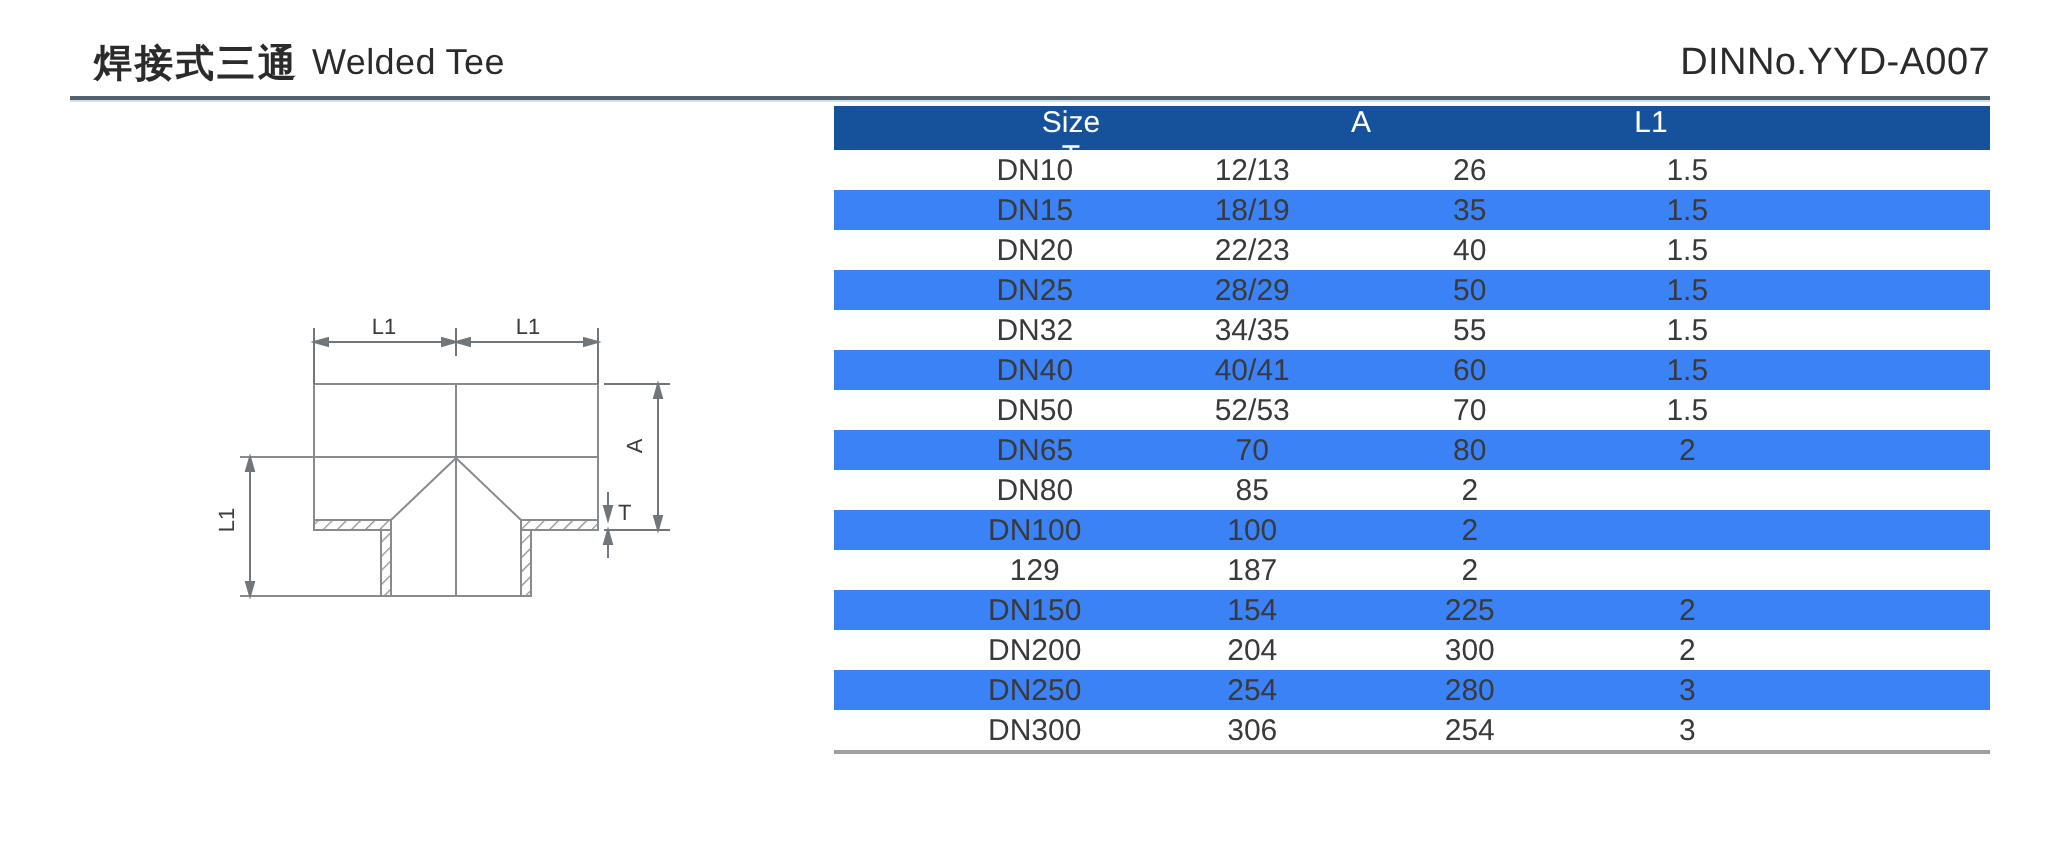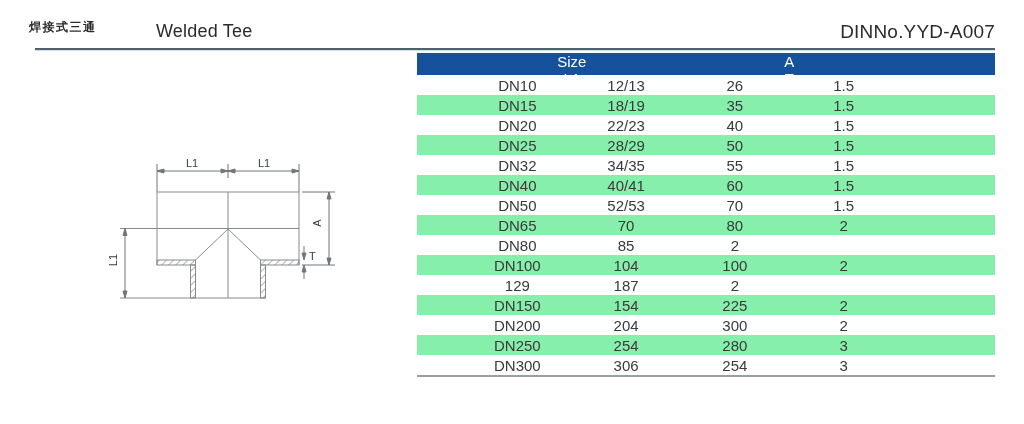--- a/index.html
+++ b/index.html
@@ -1,33 +1,33 @@
 <!DOCTYPE html>
 <html><head>
 <meta charset="utf-8">
 <style>
   html,body{margin:0;padding:0;background:#ffffff;}
   .sheet{
     position:relative;width:1024px;height:424px;background:#ffffff;overflow:hidden;
     font-family:"Liberation Sans",sans-serif;color:#2b2b2b;
   }
   
-  .hdr-cn{position:absolute;left:29px;top:19px;font-size:12px;font-weight:600;letter-spacing:1.5px;}
+  .hdr-cn{position:absolute;left:47px;top:19px;font-size:19px;font-weight:600;letter-spacing:1.5px;}
   .hdr-en{position:absolute;left:156px;top:21px;font-size:18px;font-weight:500;letter-spacing:.2px;}
   .hdr-right{position:absolute;right:29px;top:21px;font-size:19px;font-weight:500;display:flex;letter-spacing:.2px;}
   .rule{position:absolute;left:35px;top:48px;width:960px;height:2px;background:#53616b;border-bottom:1px solid #cfe2ef;}
   
   .diagram{position:absolute;left:95px;top:140px;width:280px;height:175px;}
   
   .spec-table{position:absolute;left:417px;top:53px;width:578px;font-size:15px;color:#3a3a3a;}
-  .thead{display:grid;grid-template-columns:repeat(2,1fr);padding:0 97px 0 46px;height:22px;
+  .thead{display:grid;grid-template-columns:repeat(3,1fr);padding:0 97px 0 46px;height:22px;
          align-items:center;background:#15529b;color:#ffffff;font-size:15px;}
   .tbody{border-bottom:2px solid #9aa0a3;}
   .trow{display:grid;grid-template-columns:repeat(4,1fr);padding:0 97px 0 46px;height:20px;align-items:center;}
-  .trow.alt{background:#86efac;}
+  .trow.alt{background:#3b82f6;}
   .tcell{text-align:center;white-space:nowrap;}
 </style>
 </head>
 <body>
 
 <div class="sheet">
 
   <div class="hdr-cn">焊接式三通</div>
   <div class="hdr-en">Welded Tee</div>
   <div class="hdr-right">
@@ -155,21 +155,20 @@
           <div class="tcell">80</div>
           <div class="tcell">2</div>
         </div>
         <div class="trow">
           <div class="tcell">DN80</div>
           <div class="tcell">85</div>
           <div class="tcell">2</div>
         </div>
         <div class="trow alt">
           <div class="tcell">DN100</div>
-          <div class="tcell">104</div>
           <div class="tcell">100</div>
           <div class="tcell">2</div>
         </div>
         <div class="trow">
           <div class="tcell">129</div>
           <div class="tcell">187</div>
           <div class="tcell">2</div>
         </div>
         <div class="trow alt">
           <div class="tcell">DN150</div>

